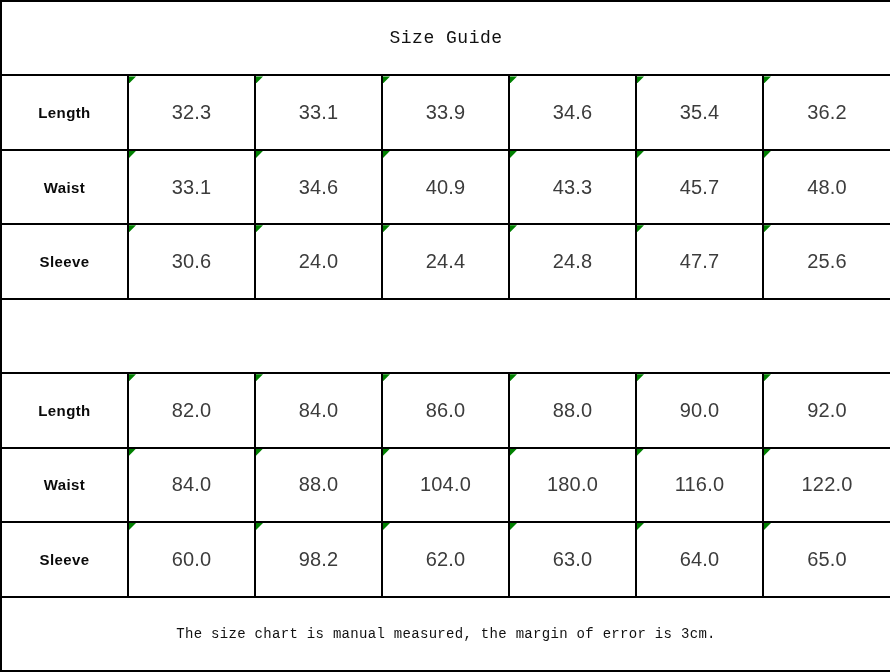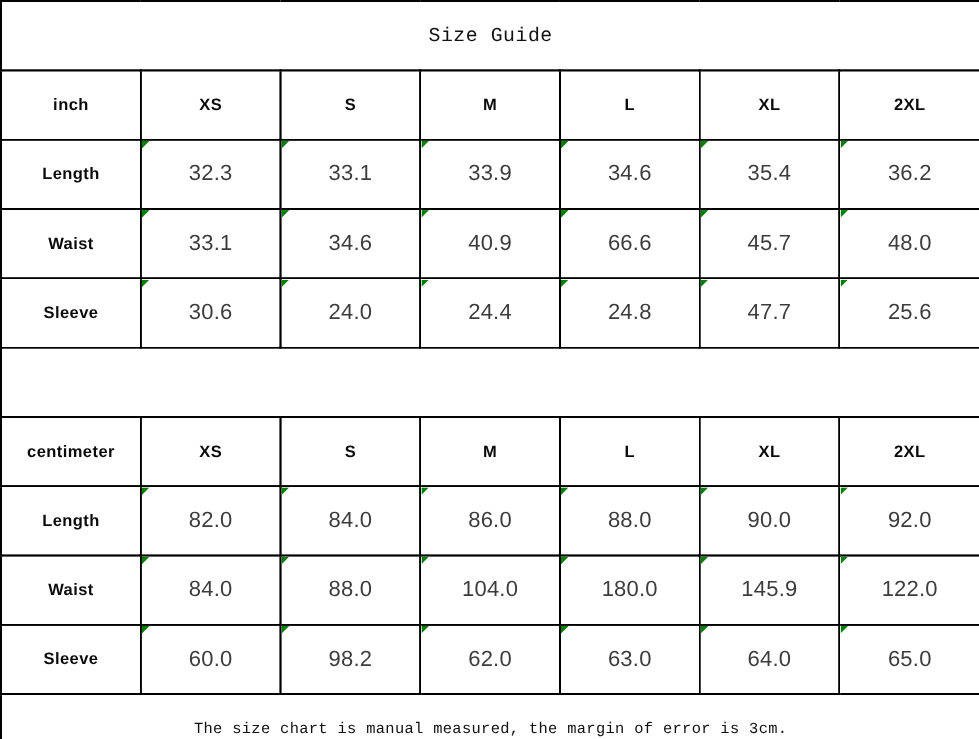--- a/index.html
+++ b/index.html
@@ -75,91 +75,73 @@
         <col style="width:127px">
         <col style="width:127px">
         <col style="width:128px">
     </colgroup>
 
     <tbody>
         <tr>
       <td colspan="7" class="title-cell">Size Guide</td>
     </tr>
 
-    <tr>
-      <td class="hdr">inch</td>
-      <td class="hdr">XS</td>
-      <td class="hdr">S</td>
-      <td class="hdr">M</td>
-      <td class="hdr">L</td>
-      <td class="hdr">XL</td>
-      <td class="hdr">2XL</td>
-    </tr>
 
     <tr>
       <td class="hdr">Length</td>
       <td class="val"><i class="tri"></i><span>32.3</span></td>
       <td class="val"><i class="tri"></i><span>33.1</span></td>
       <td class="val"><i class="tri"></i><span>33.9</span></td>
       <td class="val"><i class="tri"></i><span>34.6</span></td>
       <td class="val"><i class="tri"></i><span>35.4</span></td>
       <td class="val"><i class="tri"></i><span>36.2</span></td>
     </tr>
 
     <tr>
       <td class="hdr">Waist</td>
       <td class="val"><i class="tri"></i><span>33.1</span></td>
       <td class="val"><i class="tri"></i><span>34.6</span></td>
       <td class="val"><i class="tri"></i><span>40.9</span></td>
-      <td class="val"><i class="tri"></i><span>66.6</span></td>
+      <td class="val"><i class="tri"></i><span>43.3</span></td>
       <td class="val"><i class="tri"></i><span>45.7</span></td>
       <td class="val"><i class="tri"></i><span>48.0</span></td>
     </tr>
 
     <tr>
       <td class="hdr">Sleeve</td>
       <td class="val"><i class="tri"></i><span>30.6</span></td>
       <td class="val"><i class="tri"></i><span>24.0</span></td>
       <td class="val"><i class="tri"></i><span>24.4</span></td>
       <td class="val"><i class="tri"></i><span>24.8</span></td>
       <td class="val"><i class="tri"></i><span>47.7</span></td>
       <td class="val"><i class="tri"></i><span>25.6</span></td>
     </tr>
 
     <tr>
       <td colspan="7" class="gap-cell"></td>
     </tr>
 
-    <tr>
-      <td class="hdr">centimeter</td>
-      <td class="hdr">XS</td>
-      <td class="hdr">S</td>
-      <td class="hdr">M</td>
-      <td class="hdr">L</td>
-      <td class="hdr">XL</td>
-      <td class="hdr">2XL</td>
-    </tr>
 
     <tr>
       <td class="hdr">Length</td>
       <td class="val"><i class="tri"></i><span>82.0</span></td>
       <td class="val"><i class="tri"></i><span>84.0</span></td>
       <td class="val"><i class="tri"></i><span>86.0</span></td>
       <td class="val"><i class="tri"></i><span>88.0</span></td>
       <td class="val"><i class="tri"></i><span>90.0</span></td>
       <td class="val"><i class="tri"></i><span>92.0</span></td>
     </tr>
 
     <tr>
       <td class="hdr">Waist</td>
       <td class="val"><i class="tri"></i><span>84.0</span></td>
       <td class="val"><i class="tri"></i><span>88.0</span></td>
       <td class="val"><i class="tri"></i><span>104.0</span></td>
       <td class="val"><i class="tri"></i><span>180.0</span></td>
-      <td class="val"><i class="tri"></i><span>145.9</span></td>
+      <td class="val"><i class="tri"></i><span>116.0</span></td>
       <td class="val"><i class="tri"></i><span>122.0</span></td>
     </tr>
 
     <tr>
       <td class="hdr">Sleeve</td>
       <td class="val"><i class="tri"></i><span>60.0</span></td>
       <td class="val"><i class="tri"></i><span>98.2</span></td>
       <td class="val"><i class="tri"></i><span>62.0</span></td>
       <td class="val"><i class="tri"></i><span>63.0</span></td>
       <td class="val"><i class="tri"></i><span>64.0</span></td>

